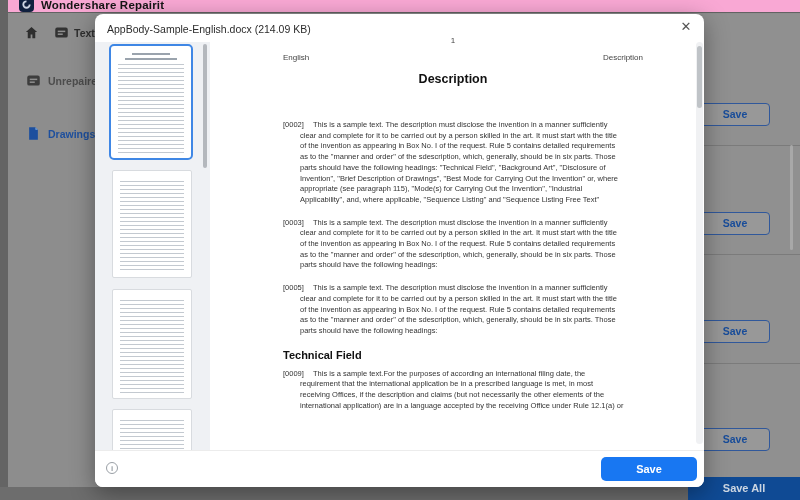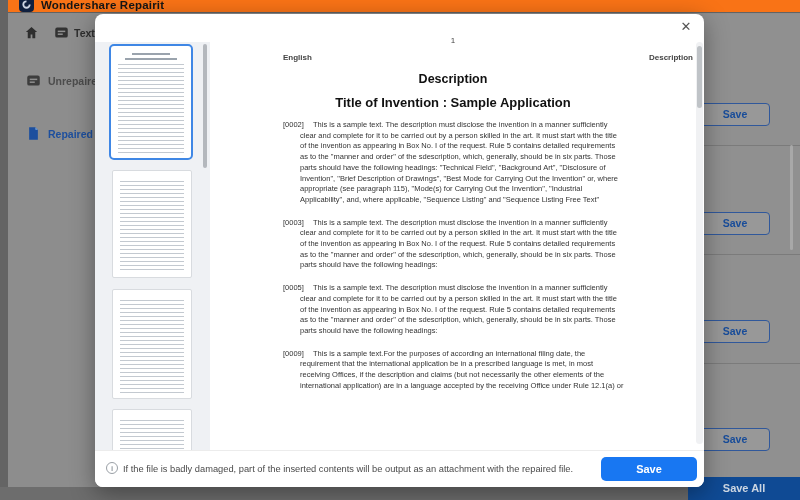--- a/index.html
+++ b/index.html
@@ -1,21 +1,21 @@
 <!DOCTYPE html>
 <html><head>
 <meta charset="utf-8">
 <style>
   * { margin:0; padding:0; box-sizing:border-box; }
   html,body { width:800px; height:500px; }
   body { font-family:"Liberation Sans", sans-serif; background:#8d8d8d; }
   #app { position:relative; width:800px; height:500px; overflow:hidden; background:#8d8d8d; }
 
   
-  .titlebar { position:absolute; left:0; top:0; width:800px; height:13px; background:#f97316; border-bottom:1px solid #636363; }
+  .titlebar { position:absolute; left:0; top:0; width:800px; height:13px; background:#f9a8d4; border-bottom:1px solid #636363; }
   .app-logo { position:absolute; left:19px; top:-3px; width:15px; height:15px; background:#10203f; border-radius:4px; }
   .app-logo svg { position:absolute; inset:2px; }
   .app-title { position:absolute; left:41px; top:-1px; font-size:11.5px; font-weight:bold; color:#151515; letter-spacing:.2px; }
   .left-edge { position:absolute; left:0; top:0; width:8px; height:500px; background:#646464; }
 
   .sidebar { position:absolute; left:8px; top:14px; width:90px; height:466px; background:#8d8d8d; }
   .nav-ico { position:absolute; width:15px; height:15px; }
   .nav-ico svg { width:100%; height:100%; }
   .nav-label { position:absolute; font-size:10.5px; font-weight:bold; color:#2e2e2e; }
   .side-item-label { position:absolute; font-size:10.5px; font-weight:bold; color:#4c4c4c; white-space:nowrap; }
@@ -42,21 +42,21 @@
   .thumb.selected { left:14px; width:84px; border:2px solid #3f87e5; border-radius:5px; }
   .t-title { position:absolute; top:7px; left:26%; width:48%; height:2px; background:#9aa3ad; }
   .t-title2 { position:absolute; top:12px; left:18%; width:64%; height:2px; background:#9aa3ad; }
   .t-lines { position:absolute; left:7px; right:7px; top:18px; bottom:5px;
              background:repeating-linear-gradient(to bottom, #c3c9d0 0 1px, transparent 1px 4px); }
   .thumb-scroll { position:absolute; left:108px; top:2px; width:4px; height:124px; background:#b4b8bd; border-radius:2px; }
 
   
   .preview { position:absolute; left:115px; top:22px; width:494px; height:414px; background:#ffffff; overflow:hidden; }
   .pagenum { position:absolute; left:73px; top:0; width:340px; text-align:center; font-size:8px; color:#444; }
-  .doc-header { position:absolute; left:73px; top:17px; width:410px; display:flex; justify-content:space-between; font-size:8px; color:#444;font-weight:bold; }
+  .doc-header { position:absolute; left:73px; top:17px; width:360px; display:flex; justify-content:space-between; font-size:8px; color:#444; }
   .doc-h1 { position:absolute; left:73px; top:36px; width:340px; text-align:center; font-size:12.5px; font-weight:bold; color:#111; }
   .doc-h2 { position:absolute; left:73px; top:59px; width:340px; text-align:center; font-size:13px; font-weight:bold; color:#111; }
   .doc-body { position:absolute; left:73px; top:84px; width:342px; }
   .para { position:relative; padding-left:17px; text-indent:13px; font-size:7.5px; line-height:10.7px; color:#333; margin-bottom:12px; text-align:left; }
   .para .num { position:absolute; left:0; top:0; text-indent:0; }
   .doc-h3 { font-size:11px; font-weight:bold; color:#111; margin:2px 0 8px 0; }
   .preview-scroll-track { position:absolute; right:1px; top:6px; width:7px; bottom:6px; background:#f0f1f3; border-radius:4px; }
   .preview-scroll-thumb { position:absolute; right:2px; top:10px; width:5px; height:62px; background:#bfc3c7; border-radius:3px; }
 
   
@@ -106,36 +106,37 @@
         </svg>
     </div>
     <div class="side-item-label" style="left:40px; top:61px;">Unrepaired</div>
 
     <div class="nav-ico" style="left:18px; top:112px;">
       <svg viewBox="0 0 24 24">
           <path d="M5 2h10l4 4v16H5z" fill="#1d4f9e"></path>
           <path d="M15 2l4 4h-4z" fill="#7fa8d9"></path>
         </svg>
     </div>
-    <div class="side-item-label active" style="left:40px; top:114px;">Repaired</div>
+    <div class="side-item-label active" style="left:40px; top:114px;">Drawings</div>
   </div>
 
   <div class="main-bg"></div>
   <div class="card-divider" style="top:145px;"></div>
   <div class="card-divider" style="top:254px;"></div>
   <div class="card-divider" style="top:363px;"></div>
   <div class="bg-save-btn" style="top:103px;">Save</div>
   <div class="bg-save-btn" style="top:212px;">Save</div>
   <div class="bg-save-btn" style="top:320px;">Save</div>
   <div class="bg-save-btn" style="top:428px;">Save</div>
   <div class="bg-scrollbar"></div>
   <div class="bottom-strip"></div>
   <div class="save-all-btn">Save All</div>
 
   <div class="modal">
+    <div class="modal-title">AppBody-Sample-English.docx (214.09 KB)</div>
     <div class="modal-close">✕</div>
 
     <div class="thumb-panel">
       <div class="thumb selected" style="top:2px; height:116px;">
         <div class="t-title"></div>
         <div class="t-title2"></div>
         <div class="t-lines"></div>
       </div>
       <div class="thumb" style="top:128px; height:108px;">
         <div class="t-lines" style="top:10px;"></div>
@@ -149,45 +150,44 @@
       <div class="thumb-scroll"></div>
     </div>
 
     <div class="preview">
       <div class="pagenum">1</div>
       <div class="doc-header">
         <span>English</span>
         <span>Description</span>
       </div>
       <div class="doc-h1">Description</div>
-      <div class="doc-h2">Title of Invention : Sample Application</div>
 
       <div class="doc-body">
         <div class="para">
           <span class="num">[0002]</span>
           <span>This is a sample text. The description must disclose the invention in a manner sufficiently clear and complete for it to be carried out by a person skilled in the art. It must start with the title of the invention as appearing in Box No. I of the request. Rule 5 contains detailed requirements as to the "manner and order" of the sdescription, which, generally, should be in six parts. Those parts should have the following headings: "Technical Field", "Background Art", "Disclosure of Invention", "Brief Description of Drawings", "Best Mode for Carrying Out the Invention" or, where appropriate (see paragraph 115), "Mode(s) for Carrying Out the Invention", "Industrial Applicability", and, where applicable, "Sequence Listing" and "Sequence Listing Free Text"</span>
         </div>
         <div class="para">
           <span class="num">[0003]</span>
           <span>This is a sample text. The description must disclose the invention in a manner sufficiently clear and complete for it to be carried out by a person skilled in the art. It must start with the title of the invention as appearing in Box No. I of the request. Rule 5 contains detailed requirements as to the "manner and order" of the sdescription, which, generally, should be in six parts. Those parts should have the following headings:</span>
         </div>
         <div class="para">
           <span class="num">[0005]</span>
           <span>This is a sample text. The description must disclose the invention in a manner sufficiently clear and complete for it to be carried out by a person skilled in the art. It must start with the title of the invention as appearing in Box No. I of the request. Rule 5 contains detailed requirements as to the "manner and order" of the sdescription, which, generally, should be in six parts. Those parts should have the following headings:</span>
         </div>
+        <div class="doc-h3">Technical Field</div>
         <div class="para">
           <span class="num">[0009]</span>
           <span>This is a sample text.For the purposes of according an international filing date, the requirement that the international application be in a prescribed language is met, in most receiving Offices, if the description and claims  (but not necessarily the other elements of the international application) are in a language accepted by the receiving Office under Rule 12.1(a) or</span>
         </div>
       </div>
 
       <div class="preview-scroll-track"></div>
       <div class="preview-scroll-thumb"></div>
     </div>
 
     <div class="modal-footer">
       <div class="info-icon">i</div>
-      <div class="footer-note">If the file is badly damaged, part of the inserted contents will be output as an attachment with the repaired file.</div>
       <button class="modal-save-btn">Save</button>
     </div>
   </div>
 
 </div>
 
 </body></html>

